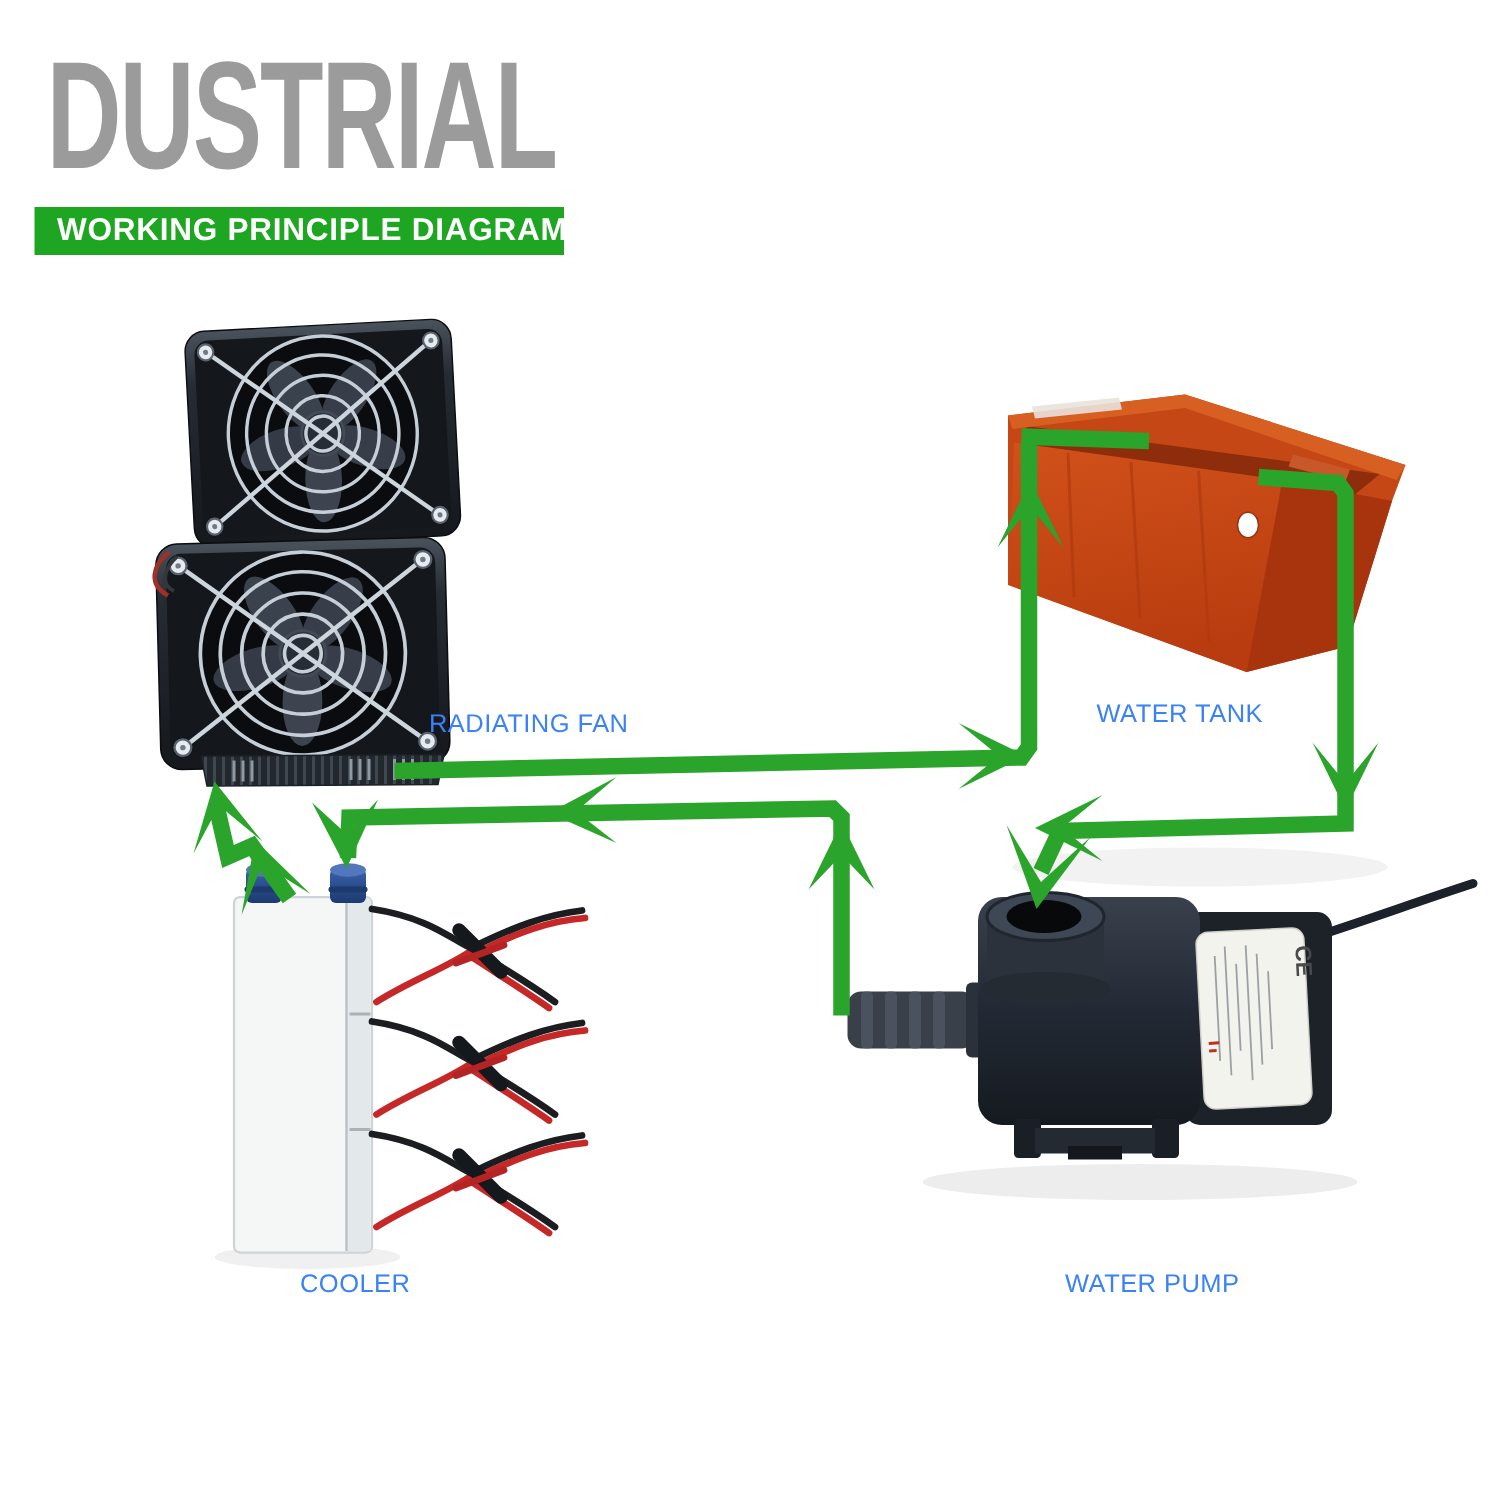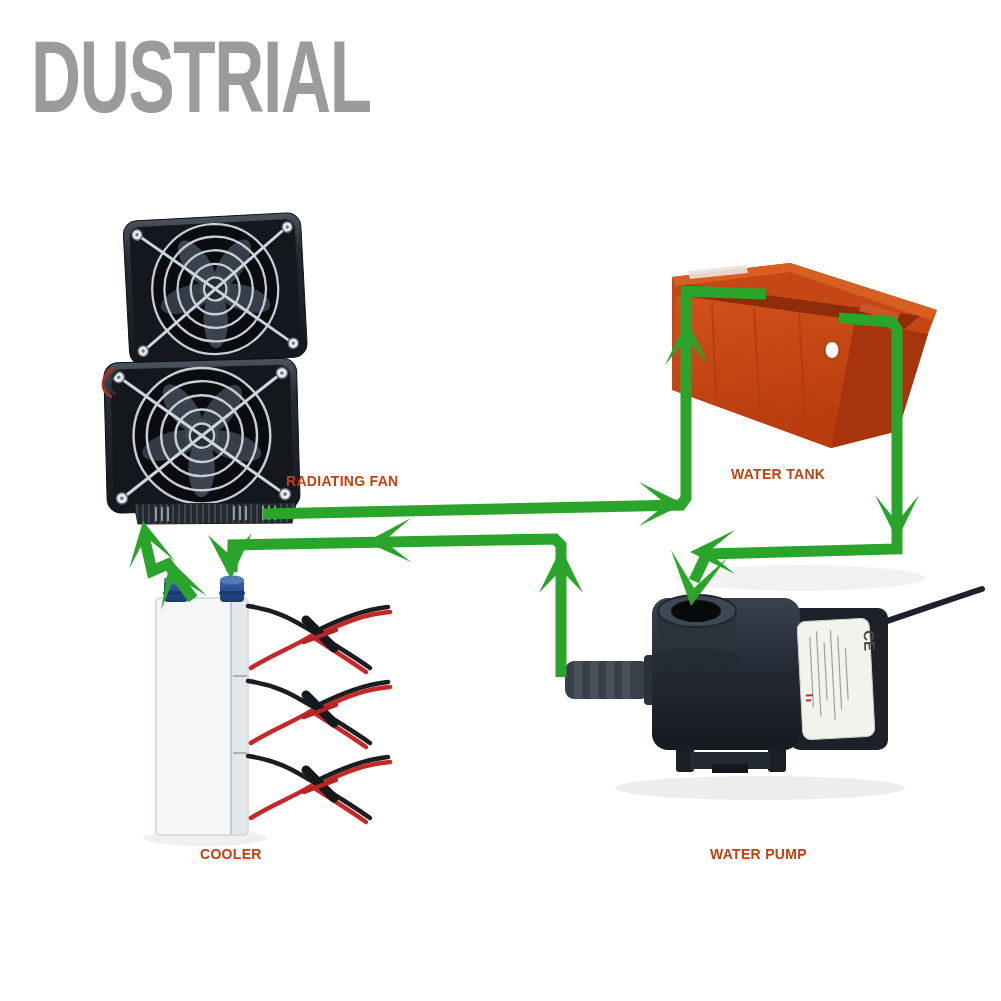--- a/index.html
+++ b/index.html
@@ -6,34 +6,37 @@
   .canvas{position:relative;width:1001px;height:1001px;background:#ffffff;overflow:hidden;
           font-family:"Liberation Sans", sans-serif;}
   .brand{position:absolute;left:31px;top:26px;font-size:102px;font-weight:700;line-height:1;
          color:#9b9b9b;letter-spacing:-2px;transform:scale(0.68,1);transform-origin:left top;
          white-space:nowrap;}
   .banner{position:absolute;left:23px;top:138px;width:353px;height:32px;background:#1ea522;
           display:flex;align-items:center;}
   .banner span{color:#ffffff;font-weight:700;font-size:21px;letter-spacing:.5px;padding-left:15px;
           white-space:nowrap;}
   .diagram-svg{position:absolute;left:0;top:0;}
-  .comp-label{position:absolute;font-weight:700;font-size:14px;color:#c2410c;letter-spacing:.3px;
+  .comp-label{position:absolute;font-weight:400;font-size:17px;color:#3b82f6;letter-spacing:.3px;
           white-space:nowrap;}
   .lbl-fan{left:286px;top:473px;}
   .lbl-tank{left:731px;top:466px;}
   .lbl-cooler{left:200px;top:846px;}
   .lbl-pump{left:710px;top:846px;}
 </style>
 </head>
 <body>
 
 <div class="canvas">
 
   <div class="brand">DUSTRIAL</div>
 
+  <div class="banner">
+    <span>WORKING PRINCIPLE DIAGRAM</span>
+  </div>
 
   <svg class="diagram-svg" width="1001" height="1001" viewBox="0 0 1001 1001">
     <defs>
       <linearGradient id="fanFrame" x1="0" y1="0" x2="0" y2="1">
         <stop offset="0" stop-color="#4a525c"></stop>
           <stop offset="0.25" stop-color="#262c33"></stop>
         <stop offset="1" stop-color="#15181d"></stop>
       </linearGradient>
       <linearGradient id="gradTankFront" x1="0" y1="0" x2="0.2" y2="1">
         <stop offset="0" stop-color="#d1511a"></stop>

